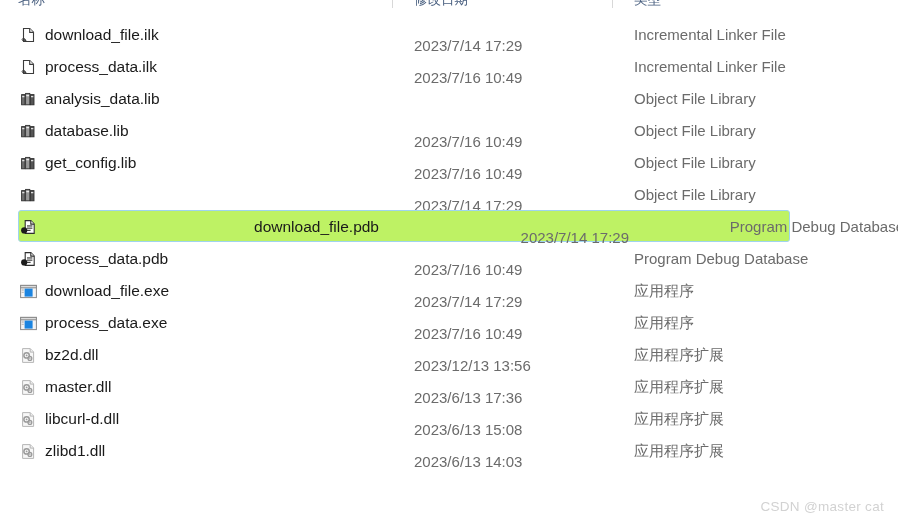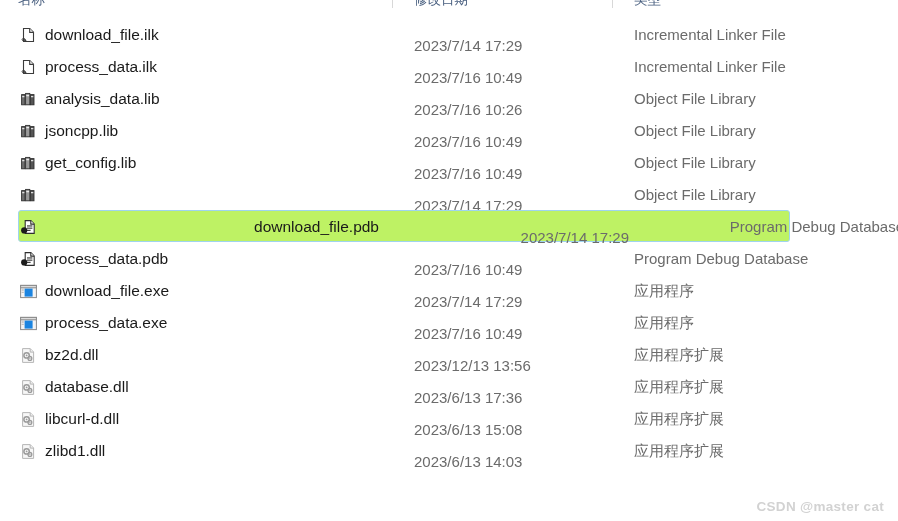--- a/index.html
+++ b/index.html
@@ -117,21 +117,20 @@
 
   
   .watermark {
     position: absolute;
     right: 14px;
     bottom: 7px;
     font-size: 13.5px;
     color: #d2d2d2;
     letter-spacing: 0.3px;
     white-space: nowrap;
-    font-weight: bold;
   }
 </style>
 </head>
 <body>
 
 <div id="explorer">
 
   <div class="header">
     <div class="header-cell name">名称</div>
     <div class="header-divider d1"></div>
@@ -169,34 +168,33 @@
         <div class="cell cell-name"><span class="icon">
             <svg width="19" height="19" viewBox="0 0 19 19">
               <rect x="2.6" y="4.6" width="3.4" height="10.2" fill="#6e6e6e" stroke="#2f2f2f" stroke-width="0.9"></rect>
               <rect x="6.6" y="3.4" width="4.2" height="11.4" fill="#9a9a9a" stroke="#2f2f2f" stroke-width="0.9"></rect>
               <rect x="11.4" y="4.6" width="3.6" height="10.2" fill="#555555" stroke="#2f2f2f" stroke-width="0.9"></rect>
               <rect x="3.2" y="6.2" width="2.2" height="1" fill="#ffffff"></rect>
               <rect x="7.3" y="5.2" width="2.8" height="1" fill="#ffffff"></rect>
               <rect x="12" y="6.2" width="2.3" height="1" fill="#ffffff"></rect>
             </svg>
           </span><span>analysis_data.lib</span></div>
-        <div class="cell cell-date">2023/7/16 10:26</div>
         <div class="cell cell-type">Object File Library</div>
       </div>
       <div class="row">
         <div class="cell cell-name"><span class="icon">
             <svg width="19" height="19" viewBox="0 0 19 19">
               <rect x="2.6" y="4.6" width="3.4" height="10.2" fill="#6e6e6e" stroke="#2f2f2f" stroke-width="0.9"></rect>
               <rect x="6.6" y="3.4" width="4.2" height="11.4" fill="#9a9a9a" stroke="#2f2f2f" stroke-width="0.9"></rect>
               <rect x="11.4" y="4.6" width="3.6" height="10.2" fill="#555555" stroke="#2f2f2f" stroke-width="0.9"></rect>
               <rect x="3.2" y="6.2" width="2.2" height="1" fill="#ffffff"></rect>
               <rect x="7.3" y="5.2" width="2.8" height="1" fill="#ffffff"></rect>
               <rect x="12" y="6.2" width="2.3" height="1" fill="#ffffff"></rect>
             </svg>
-          </span><span>jsoncpp.lib</span></div>
+          </span><span>database.lib</span></div>
         <div class="cell cell-date">2023/7/16 10:49</div>
         <div class="cell cell-type">Object File Library</div>
       </div>
       <div class="row">
         <div class="cell cell-name"><span class="icon">
             <svg width="19" height="19" viewBox="0 0 19 19">
               <rect x="2.6" y="4.6" width="3.4" height="10.2" fill="#6e6e6e" stroke="#2f2f2f" stroke-width="0.9"></rect>
               <rect x="6.6" y="3.4" width="4.2" height="11.4" fill="#9a9a9a" stroke="#2f2f2f" stroke-width="0.9"></rect>
               <rect x="11.4" y="4.6" width="3.6" height="10.2" fill="#555555" stroke="#2f2f2f" stroke-width="0.9"></rect>
               <rect x="3.2" y="6.2" width="2.2" height="1" fill="#ffffff"></rect>
@@ -294,21 +292,21 @@
       <div class="row">
         <div class="cell cell-name"><span class="icon">
             <svg width="19" height="19" viewBox="0 0 19 19">
               <path d="M3.6 2.6h7.6l3.4 3.4v10.4H3.6z" fill="#f7f7f7" stroke="#b6b6b6" stroke-width="1"></path>
               <path d="M11.2 2.7v3.4h3.3" fill="#efefef" stroke="#b6b6b6" stroke-width="1"></path>
               <circle cx="7.6" cy="9.4" r="2.7" fill="none" stroke="#9a9a9a" stroke-width="1.5"></circle>
               <circle cx="7.6" cy="9.4" r="0.9" fill="#9a9a9a"></circle>
               <circle cx="10.9" cy="12.4" r="1.9" fill="none" stroke="#9a9a9a" stroke-width="1.3"></circle>
               <circle cx="10.9" cy="12.4" r="0.6" fill="#9a9a9a"></circle>
             </svg>
-          </span><span>database.dll</span></div>
+          </span><span>master.dll</span></div>
         <div class="cell cell-date">2023/6/13 17:36</div>
         <div class="cell cell-type">应用程序扩展</div>
       </div>
       <div class="row">
         <div class="cell cell-name"><span class="icon">
             <svg width="19" height="19" viewBox="0 0 19 19">
               <path d="M3.6 2.6h7.6l3.4 3.4v10.4H3.6z" fill="#f7f7f7" stroke="#b6b6b6" stroke-width="1"></path>
               <path d="M11.2 2.7v3.4h3.3" fill="#efefef" stroke="#b6b6b6" stroke-width="1"></path>
               <circle cx="7.6" cy="9.4" r="2.7" fill="none" stroke="#9a9a9a" stroke-width="1.5"></circle>
               <circle cx="7.6" cy="9.4" r="0.9" fill="#9a9a9a"></circle>

